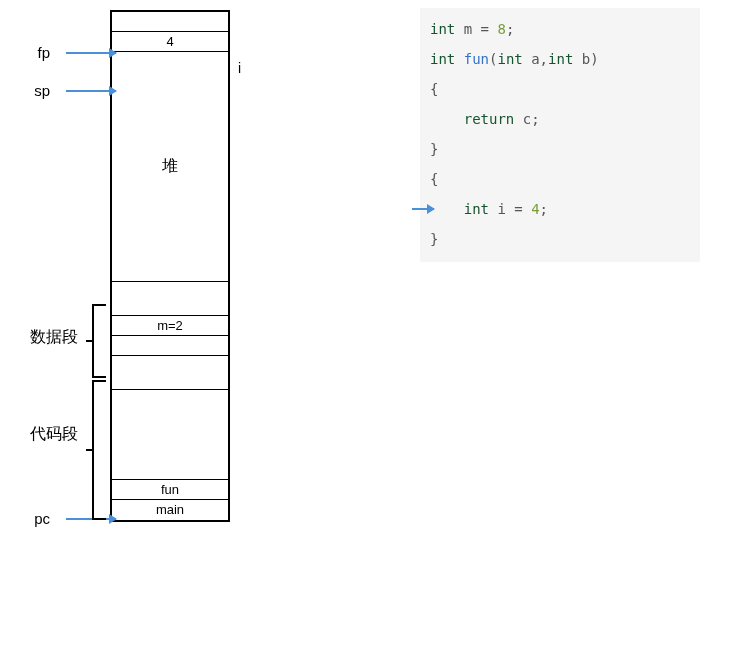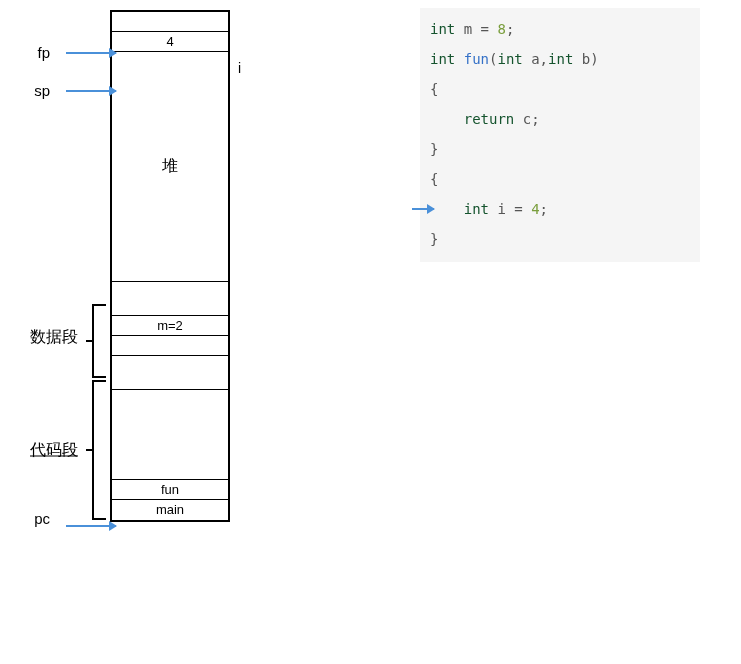--- a/index.html
+++ b/index.html
@@ -185,34 +185,34 @@
     <div class="side-label" style="left:128px; top:50px;">i</div>
 
     <div class="ptr" style="top:34px;">
       <span class="lbl">fp</span>
       <span class="arrow"></span>
     </div>
     <div class="ptr" style="top:72px;">
       <span class="lbl">sp</span>
       <span class="arrow"></span>
     </div>
-    <div class="ptr" style="top:500px;align-items:flex-end;">
+    <div class="ptr" style="top:500px;">
       <span class="lbl">pc</span>
       <span class="arrow"></span>
     </div>
 
     <div class="brace" style="top:294px; height:74px;">
         <span class="nub"></span>
       </div>
     <div class="brace-label" style="top:327px;">数据段</div>
 
     <div class="brace" style="top:370px; height:140px;">
         <span class="nub"></span>
       </div>
-    <div class="brace-label" style="top:440px;text-decoration:underline;">代码段</div>
+    <div class="brace-label" style="top:424px;">代码段</div>
 
   </div>
 
   <div class="code-block">
     <div class="code-line"><span class="kw">int</span><span> m = </span><span class="num">8</span><span>;</span></div>
     <div class="code-line"><span class="kw">int</span><span class="fn"> fun</span><span>(</span><span class="kw">int</span><span> a,</span><span class="kw">int</span><span> b)</span></div>
     <div class="code-line br">{</div>
     <div class="code-line">    <span class="kw">return</span><span> c;</span></div>
     <div class="code-line br">}</div>
     <div class="code-line br">{</div>

